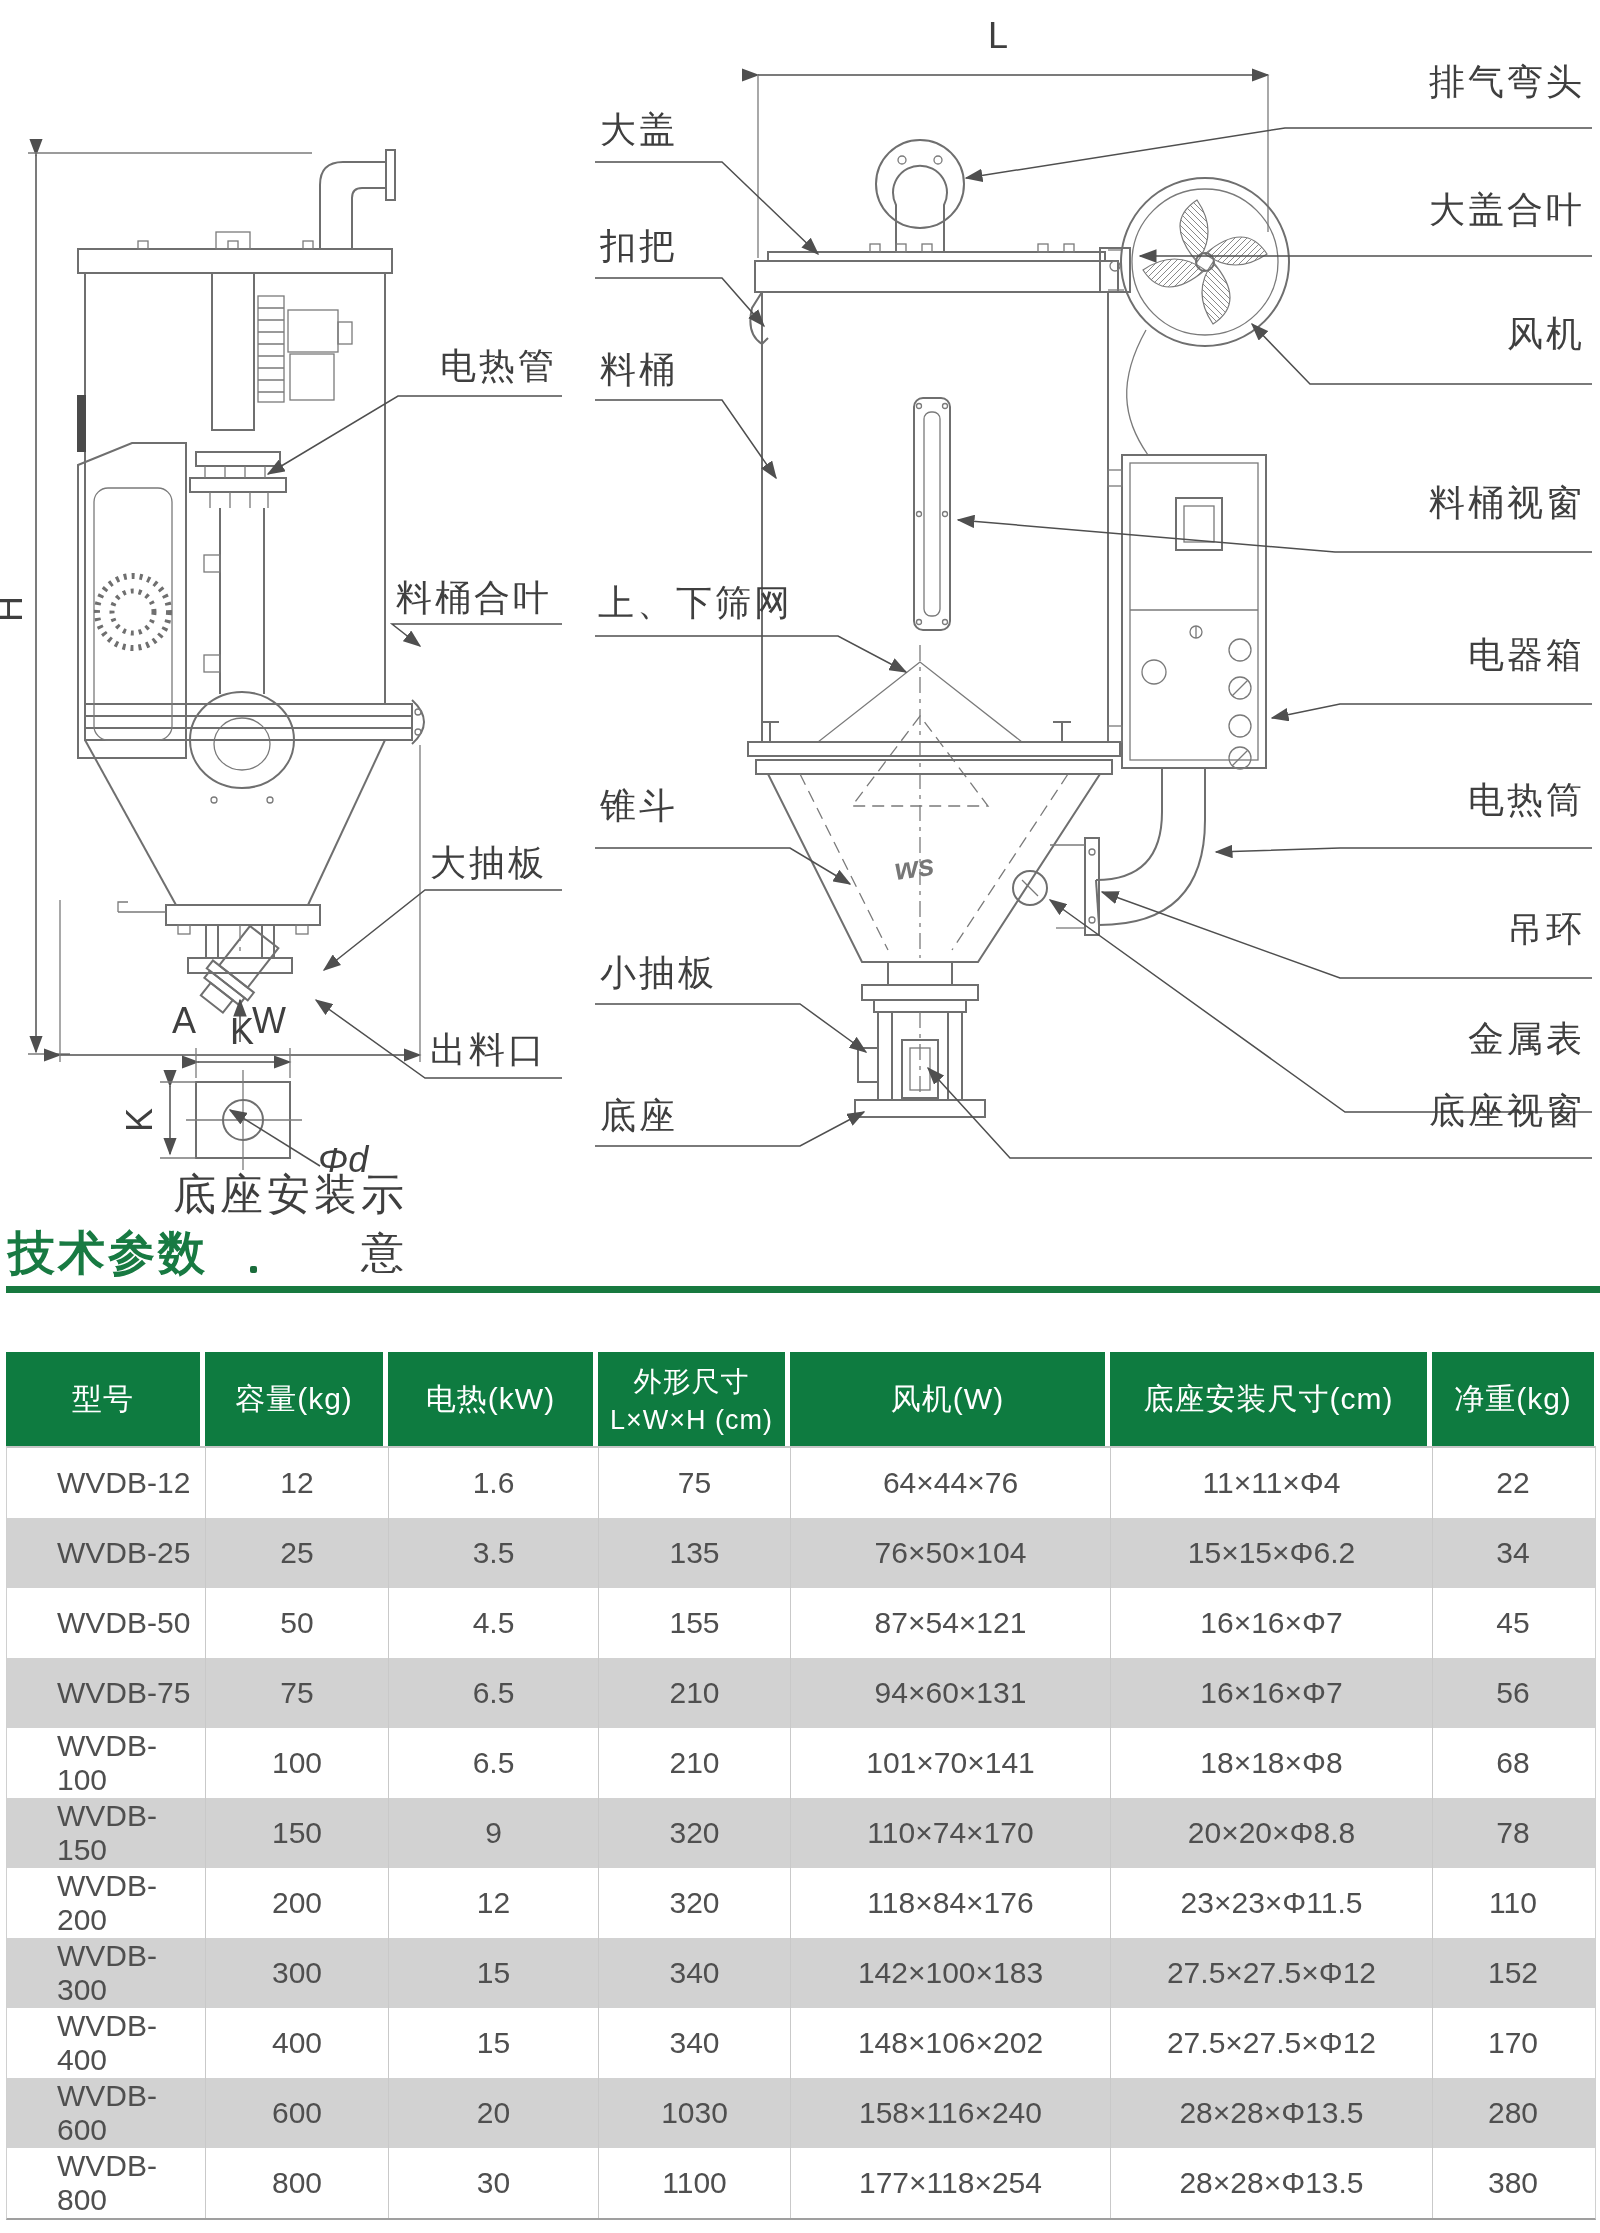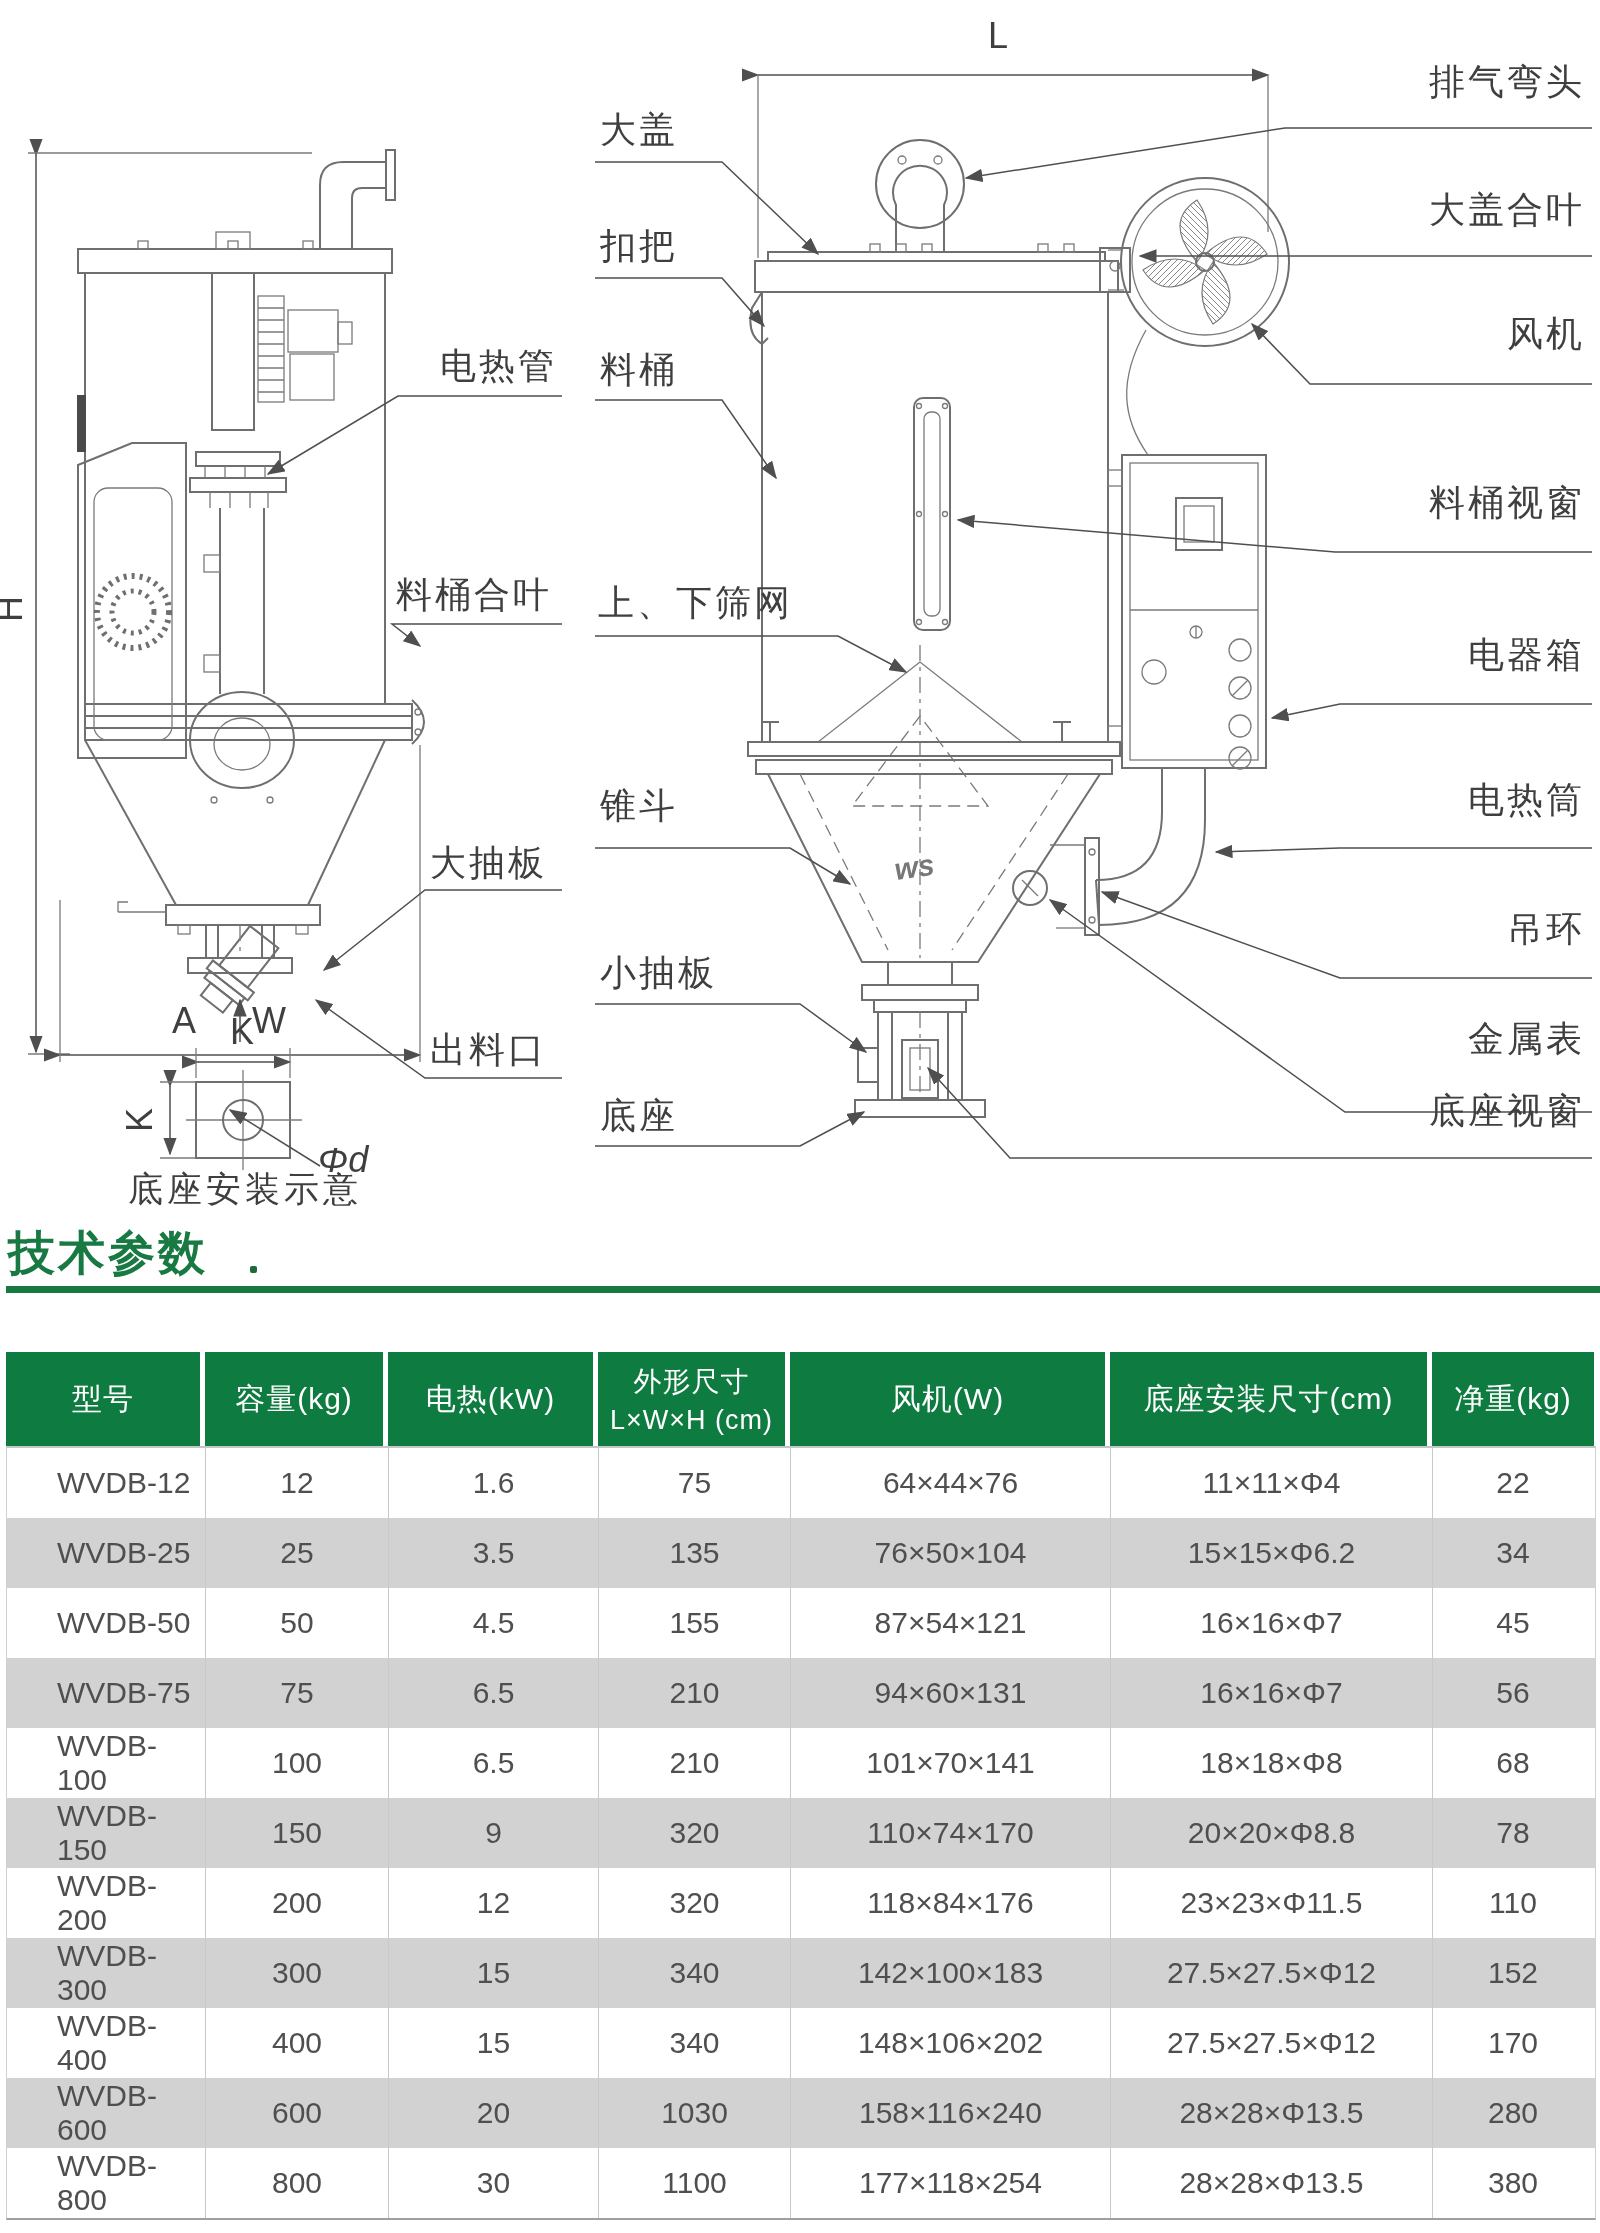--- a/index.html
+++ b/index.html
@@ -4,37 +4,37 @@
 <style>
   html,body{margin:0;padding:0;background:#ffffff;}
   #page{position:relative;width:1600px;height:2233px;background:#fff;overflow:hidden;
         font-family:"Liberation Sans","DejaVu Sans",sans-serif;}
   
   #drawing{position:absolute;left:0;top:0;}
   .lbl{position:absolute;white-space:nowrap;font-size:36px;color:#3f3f3f;letter-spacing:3px;line-height:1;}
   .lbl.rt{right:15px;text-align:right;}
   
   .lbl-l0{left:440px;top:348px;}
-  .lbl-l1{left:396px;top:580px;font-family:Liberation Mono, monospace;}
+  .lbl-l1{left:396px;top:580px;}
   .lbl-l2{left:430px;top:845px;}
   .lbl-l3{left:430px;top:1032px;}
   
   .lbl-m0{left:600px;top:112px;}
   .lbl-m1{left:600px;top:228px;}
   .lbl-m2{left:600px;top:352px;}
   .lbl-m3{left:598px;top:585px;}
   .lbl-m4{left:600px;top:788px;}
   .lbl-m5{left:600px;top:955px;}
   .lbl-m6{left:600px;top:1098px;}
   
   .lbl-r0{top:64px;}  .lbl-r1{top:192px;} .lbl-r2{top:316px;}
   .lbl-r3{top:485px;} .lbl-r4{top:637px;} .lbl-r5{top:782px;}
   .lbl-r6{top:911px;} .lbl-r7{top:1024px;font-family:Liberation Mono, monospace;} .lbl-r8{top:1093px;}
-  .caption{position:absolute;left:128px;top:1166px;width:280px;text-align:left;
-           font-size:35px;color:#3f3f3f;letter-spacing:4px;}
+  .caption{position:absolute;left:128px;top:1166px;width:280px;text-align:right;
+           font-size:43px;color:#3f3f3f;letter-spacing:4px;}
   
   #sec-title{position:absolute;left:8px;top:1222px;font-size:47px;font-weight:600;
              color:#187a42;letter-spacing:3px;}
   #sec-dot{position:absolute;left:250px;top:1266px;width:7px;height:7px;border-radius:2px;background:#1a6c3b;}
   #sec-bar{position:absolute;left:6px;top:1286px;width:1594px;height:7px;background:#17793f;}
   
   #thead{position:absolute;left:6px;top:1352px;width:1588px;height:95px;display:grid;
          grid-template-columns:199px 183px 210px 192px 320px 322px 162px;}
   .th{background:#0e7b40;color:#fff;display:flex;flex-direction:column;justify-content:center;
       align-items:center;text-align:center;font-size:30px;letter-spacing:1px;}

